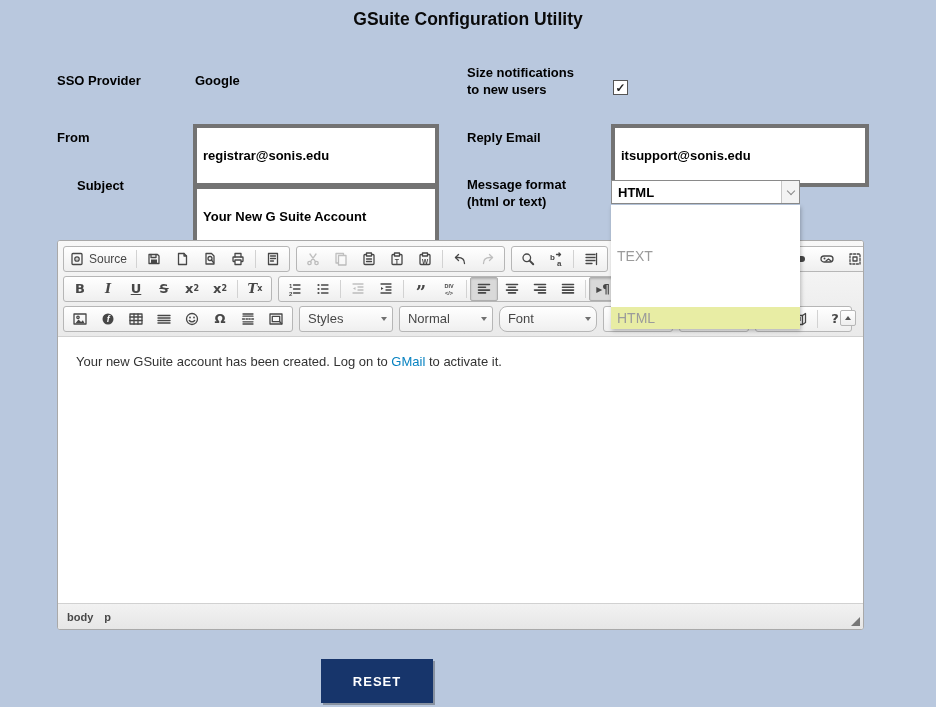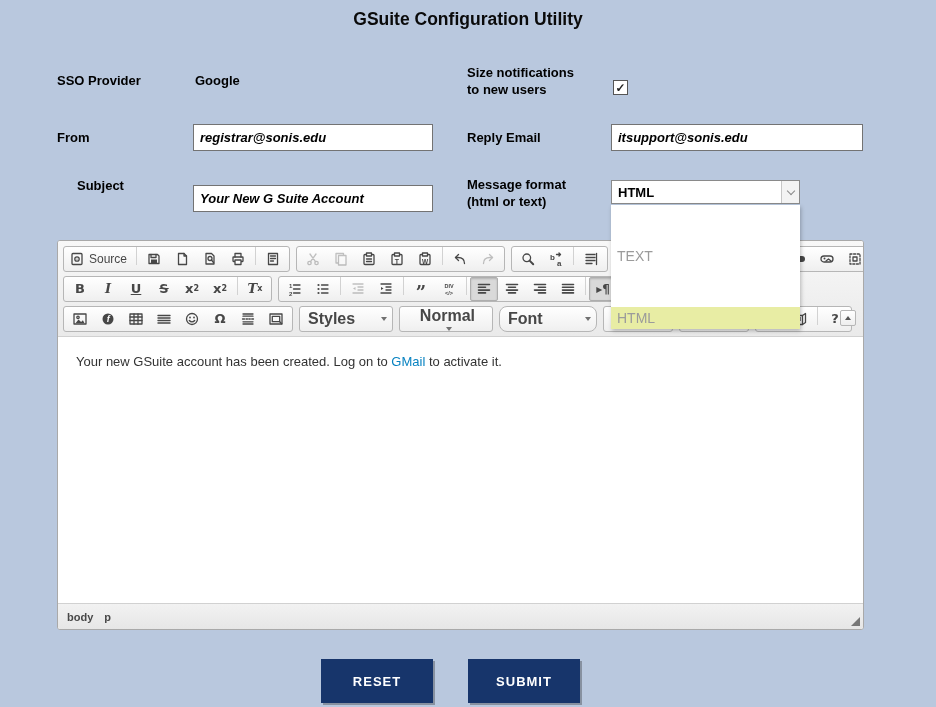--- a/index.html
+++ b/index.html
@@ -3,23 +3,23 @@
 <meta charset="utf-8">
 <style>
   html,body{margin:0;padding:0;background:#b9c8de;}
   #app{position:relative;width:936px;height:707px;background:#b9c8de;
        font-family:"Liberation Sans",sans-serif;overflow:hidden;}
   .title{position:absolute;top:9px;left:0;right:0;text-align:center;
          font-size:17.5px;font-weight:bold;color:#0a0a0a;}
   .f-label{position:absolute;font-size:13px;font-weight:bold;color:#000;}
   .f-label2{position:absolute;font-size:13px;font-weight:bold;color:#000;line-height:17px;}
   .f-value{position:absolute;font-size:13px;font-weight:bold;color:#000;}
-  .txt-input{position:absolute;height:23px;border:1px solid #737373;background:#fff;
+  .txt-input{position:absolute;height:23px;border:4px solid #737373;background:#fff;
              font-family:"Liberation Sans",sans-serif;font-size:13px;font-weight:bold;
-             color:#000;padding:1px 6px;box-sizing:content-box;font-style:italic;}
+             color:#000;padding:16px 6px;box-sizing:content-box;}
   
   .chk{position:absolute;left:613px;top:80px;width:13px;height:13px;background:#fff;
        border:1px solid #555;display:flex;align-items:center;justify-content:center;cursor:pointer;}
   .chk span{font-size:12px;line-height:12px;color:#222;font-weight:bold;}
   
   .sel{position:absolute;left:611px;top:180px;width:187px;height:22px;background:#fff;
        border:1px solid #8a8a8a;display:flex;align-items:center;cursor:pointer;}
   .sel-value{flex:1;font-size:13px;font-weight:bold;color:#000;padding-left:6px;}
   .sel-btn{width:17px;align-self:stretch;border-left:1px solid #c6c6c6;background:#f3f3f3;
            display:flex;align-items:center;justify-content:center;}
@@ -29,38 +29,38 @@
            box-shadow:1px 2px 4px rgba(0,0,0,.25);}
   .mf-option{height:22px;line-height:22px;padding:0 6px;font-size:14px;color:#9b9b9b;cursor:pointer;margin-top:40px;}
   .mf-option.hl{background:#e8eda4;}
   
   .editor{position:absolute;left:57px;top:240px;width:805px;height:388px;border:1px solid #a9a9a9;
           border-radius:3px;background:#fff;display:flex;flex-direction:column;overflow:hidden;}
   .toolbar{position:relative;background:linear-gradient(#f8f8f8,#eaeaea);
            border-bottom:1px solid #d1d1d1;padding:4px 5px;}
   .tb-row{height:27px;margin-bottom:3px;display:flex;align-items:center;white-space:nowrap;}
   .tb-row:last-child{margin-bottom:0;}
-  .tb-group{display:inline-flex;height:24px;padding:0 2px;margin-right:6px;
+  .tb-group{display:inline-flex;align-items:center;height:24px;padding:0 2px;margin-right:6px;
             background:linear-gradient(#ffffff,#efefef);border:1px solid #b6b6b6;border-radius:3px;}
   .tb-btn{display:inline-flex;align-items:center;justify-content:center;min-width:24px;height:22px;
           padding:0 1px;border:1px solid transparent;border-radius:2px;cursor:pointer;text-decoration:none;}
   .tb-btn.active{background:#d9d9d9;border-color:#aeaeae;box-shadow:inset 0 1px 2px rgba(0,0,0,.18);}
   .tb-btn.disabled{opacity:.32;cursor:default;}
   .tb-sep{display:inline-block;width:1px;height:18px;background:#d2d2d2;margin:0 3px;}
   .tb-ic{display:inline-flex;align-items:center;justify-content:center;width:18px;height:18px;}
   .tb-ic svg{display:block;}
   .tb-txt{font-family:"DejaVu Sans",sans-serif;font-size:13px;font-weight:bold;color:#474747;line-height:1;}
   .tb-txt sub{font-size:8px;} .tb-txt sup{font-size:8px;}
   .tb-txt .bq{font-family:"DejaVu Serif",serif;font-size:18px;line-height:10px;position:relative;top:4px;}
   .tb-txt .bidi{font-size:12px;} .tb-txt .om{font-size:13px;}
   .tb-label{font-size:12px;color:#474747;margin:0 4px 0 3px;}
   .tb-drop{display:inline-flex;align-items:center;justify-content:space-between;height:24px;
            margin-right:6px;padding:0 5px 0 8px;background:linear-gradient(#ffffff,#efefef);
            border:1px solid #b6b6b6;border-radius:3px;cursor:pointer;}
-  .tb-drop .lbl{font-size:16px;color:#474747;font-weight:bold;}
+  .tb-drop .lbl{font-size:13px;color:#474747;}
   .drop-caret{width:0;height:0;border-left:3px solid transparent;border-right:3px solid transparent;
               border-top:4px solid #707070;margin-left:4px;}
   .tb-collapse{position:absolute;right:7px;top:69px;width:14px;height:14px;border:1px solid #b6b6b6;
                border-radius:2px;background:linear-gradient(#fff,#eee);display:flex;align-items:center;
                justify-content:center;cursor:pointer;}
   .tb-collapse i{width:0;height:0;border-left:3px solid transparent;border-right:3px solid transparent;
                  border-bottom:4px solid #555;}
   .content{flex:1;background:#fff;padding:16px 18px;font-size:13px;color:#333;line-height:18px;
            font-family:"Liberation Sans",sans-serif;cursor:text;}
   .content a{color:#0782c1;cursor:pointer;}
@@ -564,21 +564,21 @@
                   <rect x="4.3" y="5.3" width="7.4" height="5.4"></rect>
                   <path d="M11.7 10.7l2 2"></path>
                 </svg>
               </span>
             </a>
           </span>
           <span class="tb-drop" style="width: 80px;">
             <span class="lbl">Styles</span>
             <i class="drop-caret"></i>
           </span>
-          <span class="tb-drop" style="width: 80px; flex-direction: column;">
+          <span class="tb-drop" style="width: 80px;">
             <span class="lbl">Normal</span>
             <i class="drop-caret"></i>
           </span>
           <span class="tb-drop" style="width: 84px; border-radius: 8px;">
             <span class="lbl">Font</span>
             <i class="drop-caret"></i>
           </span>
           <span class="tb-drop" style="width: 56px;">
             <span class="lbl">Size</span>
             <i class="drop-caret"></i>
@@ -633,14 +633,13 @@
       <span>Your new GSuite account has been created. Log on to </span><a>GMail</a><span> to activate it.</span>
     </div>
     <div class="statusbar">
       <span class="path-item">body</span>
         <span class="path-item">p</span>
         <span class="resizer"></span>
     </div>
   </div>
 
   <button id="reset-btn" class="navy-btn">RESET</button>
-  <button id="submit-btn" class="navy-btn">SUBMIT</button>
 </div>
 
 </body></html>

